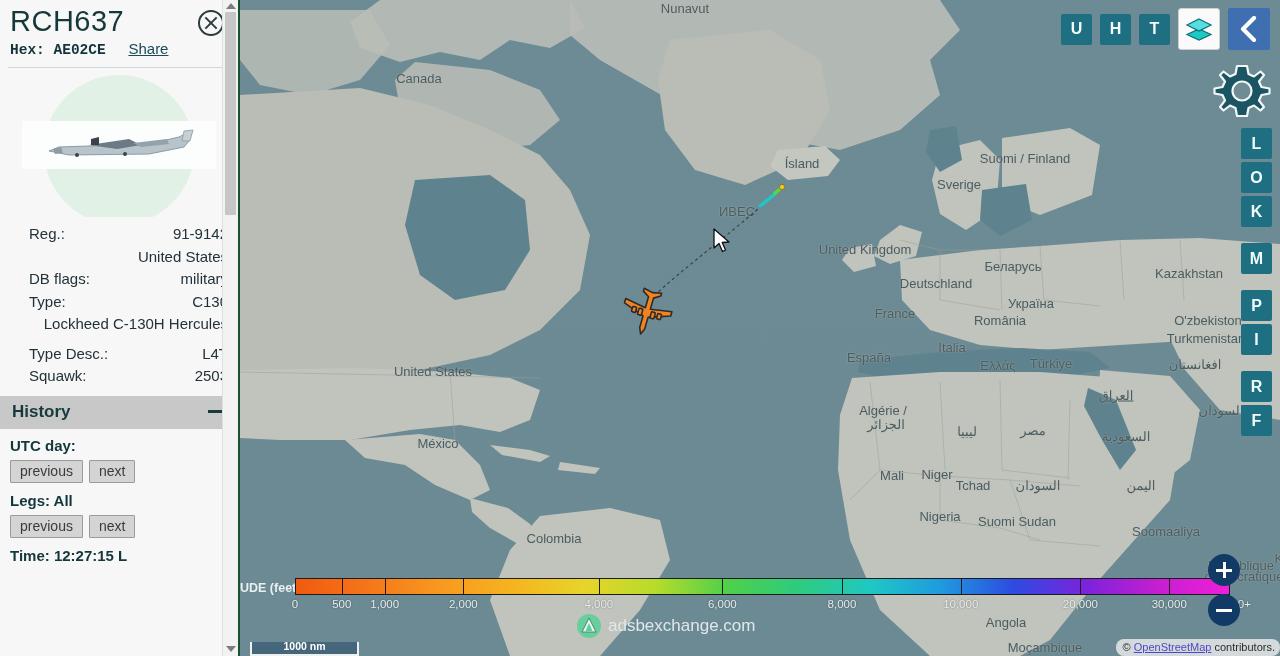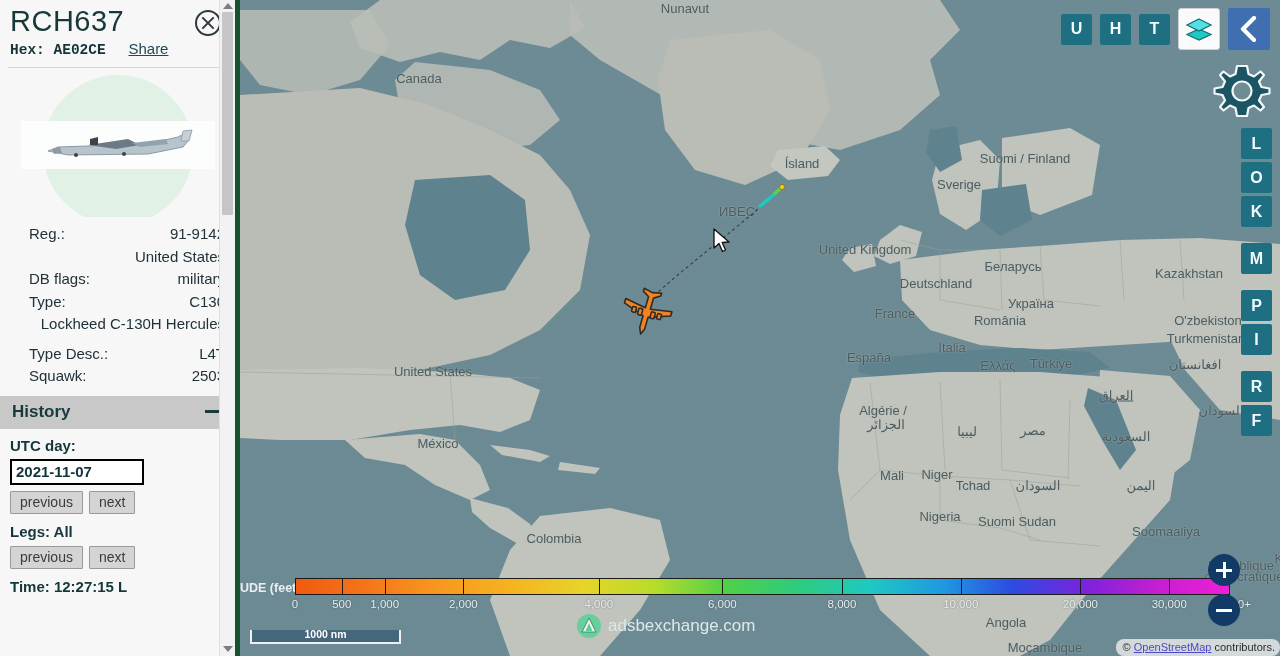--- a/index.html
+++ b/index.html
@@ -9,21 +9,21 @@
     overflow: hidden;
     font-family: "Liberation Sans", sans-serif;
   }
   #app { position: relative; width: 1280px; height: 656px; background: #6b8a93; }
 
   
   #sidebar {
     position: absolute; left: 0; top: 0;
     width: 240px; height: 656px;
     background: #f7f7f7;
-    border-right: 5px solid #14532d;
+    border-right: 2px solid #14532d;
     overflow: hidden;
     z-index: 50;
   }
   .side-head {
     position: relative;
     padding: 4px 10px 6px 10px;
     background: #f7f7f7;
   }
   .callsign {
     font-size: 29px; line-height: 34px;
@@ -239,22 +239,22 @@
   }
   .alt-num {
     position: absolute; top: 22px;
     font-size: 11.5px; color: #e6ebec;
     transform: translateX(-50%); white-space: nowrap;
     text-shadow: 0 0 2px rgba(0,0,0,.4);
   }
 
   
   .scalebar {
-    position: absolute; left: 250px; bottom: 12px;
-    width: 151px; height: 14px;
+    position: absolute; left: 250px; bottom: 0;
+    width: 109px; height: 14px;
     border: 2px solid #f0f0f0; border-top: none;
     background: rgba(40,72,105,.55);
     z-index: 25;
   }
   .scalebar span {
     position: absolute; left: 0; right: 0; top: -2px;
     text-align: center; font-size: 10.5px; color: #fff; font-weight: bold;
   }
 
   
@@ -577,21 +577,20 @@
         </div>
       </div>
 
     <div class="panel-head">
       <span class="t">History</span>
       <span class="minus"></span>
     </div>
 
     <div class="hist-body">
       <div class="lbl">UTC day:</div>
-      <input class="date-input" value="2021-11-07" style="">
       <div class="btnrow">
         <button class="gbtn">previous</button>
         <button class="gbtn">next</button>
       </div>
       <div class="legs">Legs: All</div>
       <div class="btnrow">
         <button class="gbtn">previous</button>
         <button class="gbtn">next</button>
       </div>
       <div class="timeline">Time: 12:27:15 L</div>

